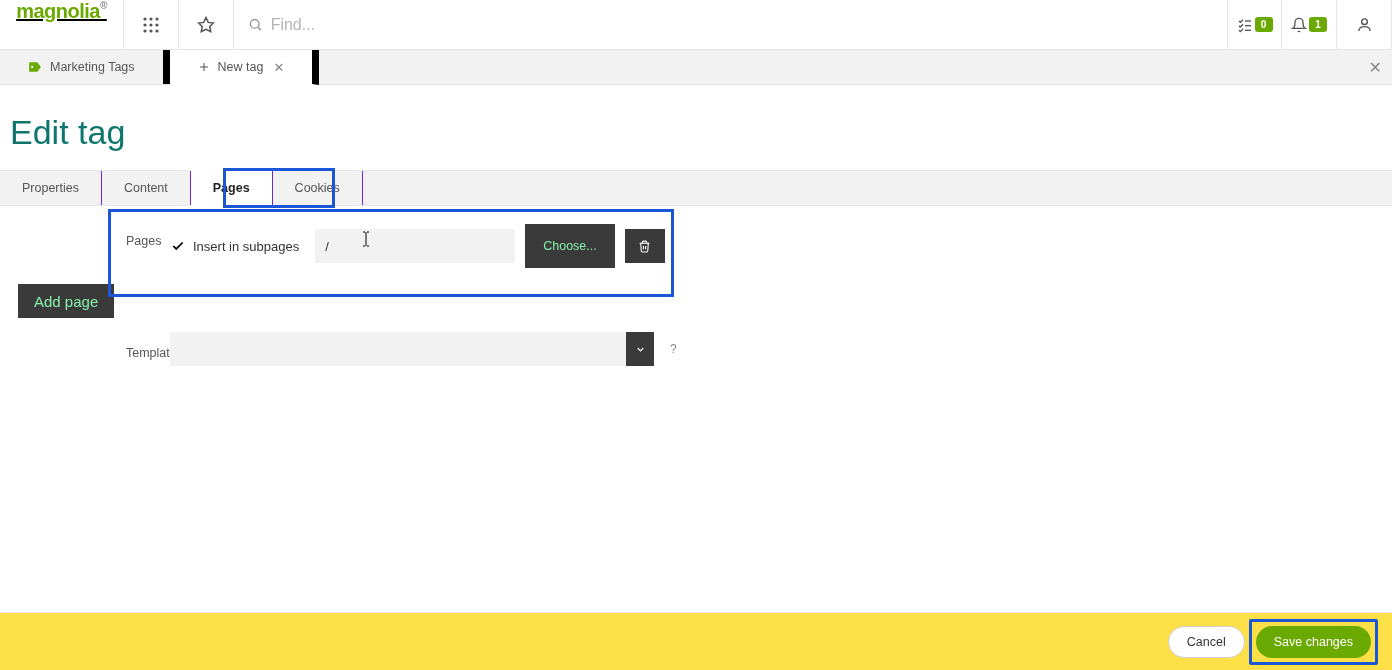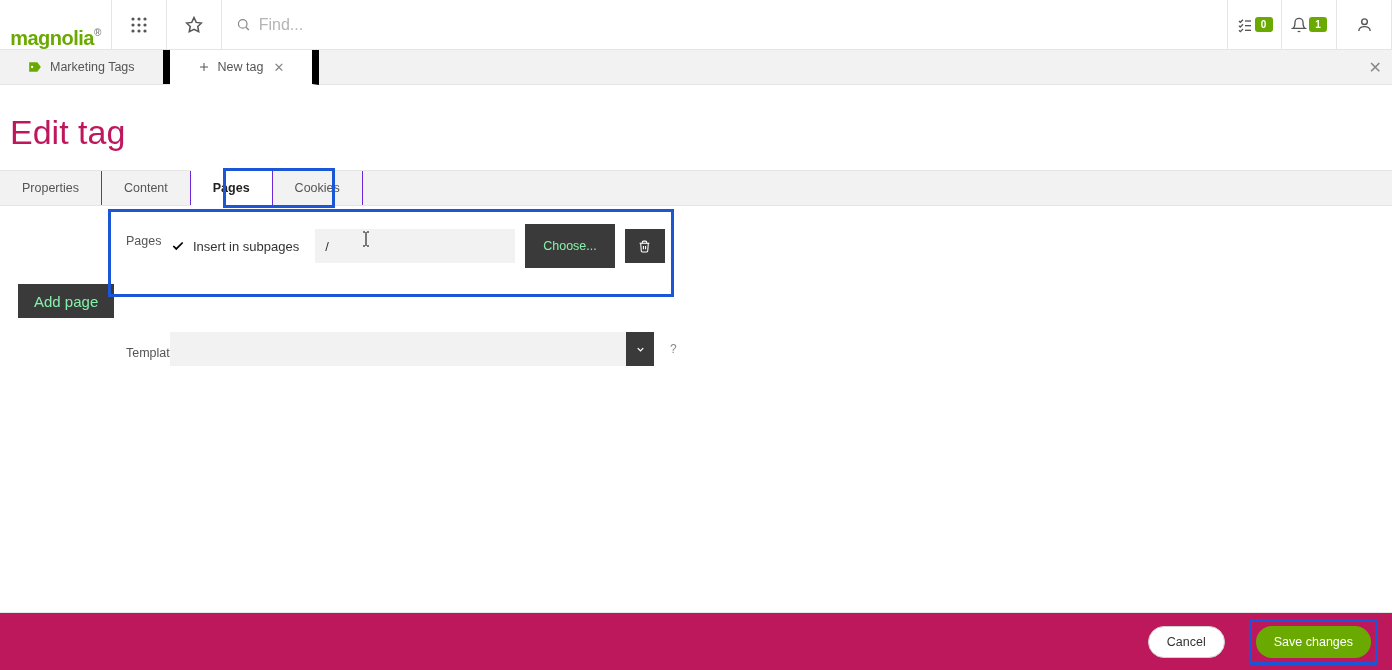--- a/index.html
+++ b/index.html
@@ -1,41 +1,41 @@
 <!DOCTYPE html>
 <html><head>
 <meta charset="utf-8">
 <style>
   * { box-sizing: border-box; margin: 0; padding: 0; font-family: -apple-system, BlinkMacSystemFont, "Segoe UI", Arial, sans-serif; }
   body { background: #fff; width: 1392px; height: 670px; position: relative; overflow: hidden; }
 
   
   .topbar { height: 50px; border-bottom: 1px solid #e5e5e5; display: flex; align-items: center; }
-  .logo-cell { width:112px; height:50px; display:flex; align-items:flex-end; justify-content:center; border-right:1px solid #e5e5e5; }
+  .logo-cell { width:124px; height:50px; display:flex; align-items:flex-start; justify-content:center; border-right:1px solid #e5e5e5;text-decoration:underline; }
   .logo { font-size:20px; font-weight:700; color:#6aaa00; letter-spacing:-0.5px; }
   .logo .reg { font-size:10px; vertical-align: top; color:#888; }
   .icon-cell { width:55px; height:50px; display:flex; align-items:center; justify-content:center; border-right:1px solid #e5e5e5; color:#555; cursor:pointer; }
   .search-cell { flex:1; display:flex; align-items:center; padding:12px 14px; height:50px; }
   .search-cell input { border:none; outline:none; font-size:16px; color:#333; width:100%; }
   .search-cell input::placeholder { color:#b5b5b5; }
   .search-icon { color:#888; margin-right:8px; }
   .right-icons { display:flex; height:50px; }
   .badge { display:inline-flex; align-items:center; justify-content:center; min-width:18px; height:15px; background:#6aaa00; color:#fff; font-size:10px; border-radius:3px; padding:0 4px; margin-left:2px; font-weight:600; }
 
   
   .tabbar { height:35px; background:#f2f2f2; border-bottom:1px solid #e5e5e5; display:flex; align-items:stretch; position:relative; }
   .crumb { display:flex; align-items:center; padding:0 28px; border-right:7px solid #000000; font-size:12.5px; color:#555; background:#f2f2f2; cursor:pointer; }
   .crumb.active { background:#fff; border-bottom:1px solid #fff; margin-bottom:-1px; }
   .tag-icon { width:14px; height:14px; margin-right:8px; }
   .plus-icon { margin-right:8px; color:#555; }
   .crumb .close { margin-left:10px; color:#888; font-size:13px; cursor:pointer; }
   .tabbar .close-all { position:absolute; right:10px; top:50%; transform:translateY(-50%); color:#888; font-size:16px; cursor:pointer; }
 
   
-  .page-title { font-size:34px; font-weight:300; color:#be185d; padding:28px 0 18px 10px; }
+  .page-title { font-size:34px; font-weight:300; color:#0f766e; padding:28px 0 18px 10px; }
 
   
   .formtabs { height:36px; background:#f2f2f2; border-top:1px solid #e5e5e5; border-bottom:1px solid #e5e5e5; display:flex; }
   .formtab { padding:0 22px; display:flex; align-items:center; font-size:12.5px; color:#555; border-right:1px solid #6d28d9; cursor:pointer; }
   .formtab.active { background:#fff; font-weight:600; color:#222; border-top:1px solid #fff; border-bottom:1px solid #fff; margin-top:-1px; margin-bottom:-1px; }
 
   
   .form-body { padding:18px 10px 10px 10px; position:relative; }
   .highlight-box { position:absolute; border:3px solid #1a56d6; pointer-events:none; }
   .hl-pages { left:108px; top:3px; width:566px; height:88px; }
@@ -53,21 +53,21 @@
   .btn-dark { background:#3a3a3a; color:#86efac; border:none; height:44px; padding:0 18px; font-size:12.5px; cursor:pointer; }
   .btn-icon-dark { background:#3a3a3a; color:#fff; border:none; width:40px; height:34px; display:flex; align-items:center; justify-content:center; cursor:pointer; }
   .add-page-btn { background:#3a3a3a; color:#86efac; border:none; height:34px; padding:0 16px; font-size:15px; cursor:pointer; margin-top:4px; margin-left:8px; }
 
   .template-row { display:flex; align-items:center; margin-top:14px; }
   .template-select { width:484px; height:34px; background:#f2f2f2; display:flex; align-items:center; position:relative; }
   .select-caret { width:28px; height:34px; background:#3a3a3a; color:#fff; display:flex; align-items:center; justify-content:center; position:absolute; right:0; top:0; cursor:pointer; }
   .help-q { margin-left:16px; color:#888; font-size:12px; cursor:pointer; }
 
   
-  .footer { position:absolute; bottom:0; left:0; right:0; height:58px; border-top:1px solid #e5e5e5; display:flex; align-items:center; justify-content:flex-end; padding:0 14px; gap:24px; background:#be185d; }
+  .footer { position:absolute; bottom:0; left:0; right:0; height:58px; border-top:1px solid #e5e5e5; display:flex; align-items:center; justify-content:flex-end; padding:0 14px; gap:4px; background:#fde047; }
   .btn-cancel { background:#fff; border:1px solid #d0d0d0; border-radius:18px; height:32px; padding:0 18px; font-size:12.5px; color:#333; cursor:pointer; }
   .save-wrap { border:3px solid #1a56d6; border-radius:2px; padding:4px; }
   .btn-save { background:#6aaa00; border:none; border-radius:18px; height:32px; padding:0 18px; font-size:12.5px; color:#fff; cursor:pointer; font-weight:500; }
 
   svg { display:block; }
 </style>
 </head>
 <body>
 
 <div class="topbar">

